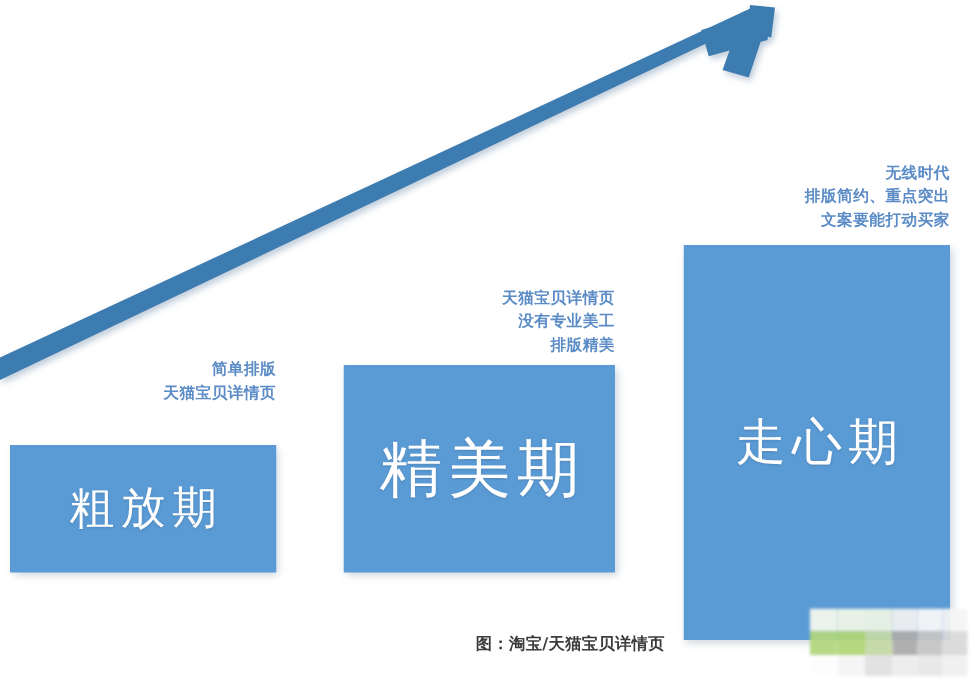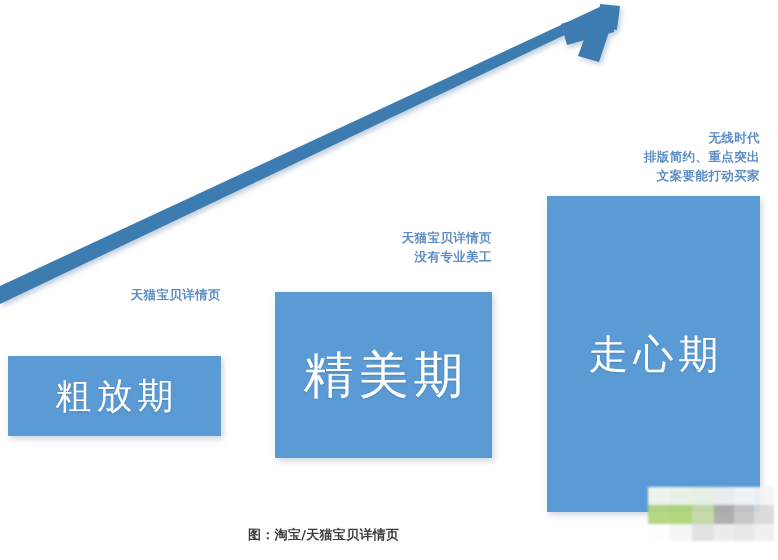--- a/index.html
+++ b/index.html
@@ -64,42 +64,42 @@
     line-height: 1;
     letter-spacing: 5px;
     text-indent: 5px;
     font-weight: 400;
     text-shadow: 0 1px 2px rgba(40,70,100,0.25);
   }
 
   
   #stage-1          { left: 8px;   top: 285px; width: 213px; }
   #stage-1 .stage-desc { top: 0; }
-  #stage-1 .stage-box  { top: 71px; height: 80px; }
+  #stage-1 .stage-box  { top: 71px; height: 102px; }
   #stage-1 .stage-label{ font-size: 36px; }
 
   
   #stage-2          { left: 275px; top: 228px; width: 217px; }
   #stage-2 .stage-desc { top: 0; }
   #stage-2 .stage-box  { top: 64px; height: 166px; }
   #stage-2 .stage-label{ font-size: 50px; }
 
   
   #stage-3          { left: 547px; top: 128px; width: 213px; }
   #stage-3 .stage-desc { top: 0; }
   #stage-3 .stage-box  { top: 68px; height: 316px; }
   #stage-3 .stage-label{ font-size: 40px; }
 
   
   #caption {
     position: absolute;
     left: 248px;
-    top: 524px;
+    top: 505px;
     width: 284px;
-    text-align: left;
+    text-align: right;
     color: #3c3c3c;
     font-size: 13px;
     line-height: 21px;
     font-weight: bold;
     letter-spacing: 0.3px;
   }
   #caption div { white-space: nowrap; }
 
   
   #watermark {
@@ -131,31 +131,33 @@
       <polygon points="617,8 561,24 567,45 614,32"></polygon>
 
       <polygon points="617,8 599,62 578,56 595,9"></polygon>
 
       <polygon points="600,4 620,6 617,30 598,26"></polygon>
     </g>
   </svg>
 
   <div class="stage" id="stage-1">
     <div class="stage-desc">
+      <div>简单排版</div>
       <div>天猫宝贝详情页</div>
     </div>
     <div class="stage-box">
       <span class="stage-label">粗放期</span>
     </div>
   </div>
 
   <div class="stage" id="stage-2">
     <div class="stage-desc">
       <div>天猫宝贝详情页</div>
       <div>没有专业美工</div>
+      <div>排版精美</div>
     </div>
     <div class="stage-box">
       <span class="stage-label">精美期</span>
     </div>
   </div>
 
   <div class="stage" id="stage-3">
     <div class="stage-desc">
       <div>无线时代</div>
       <div>排版简约、重点突出</div>

